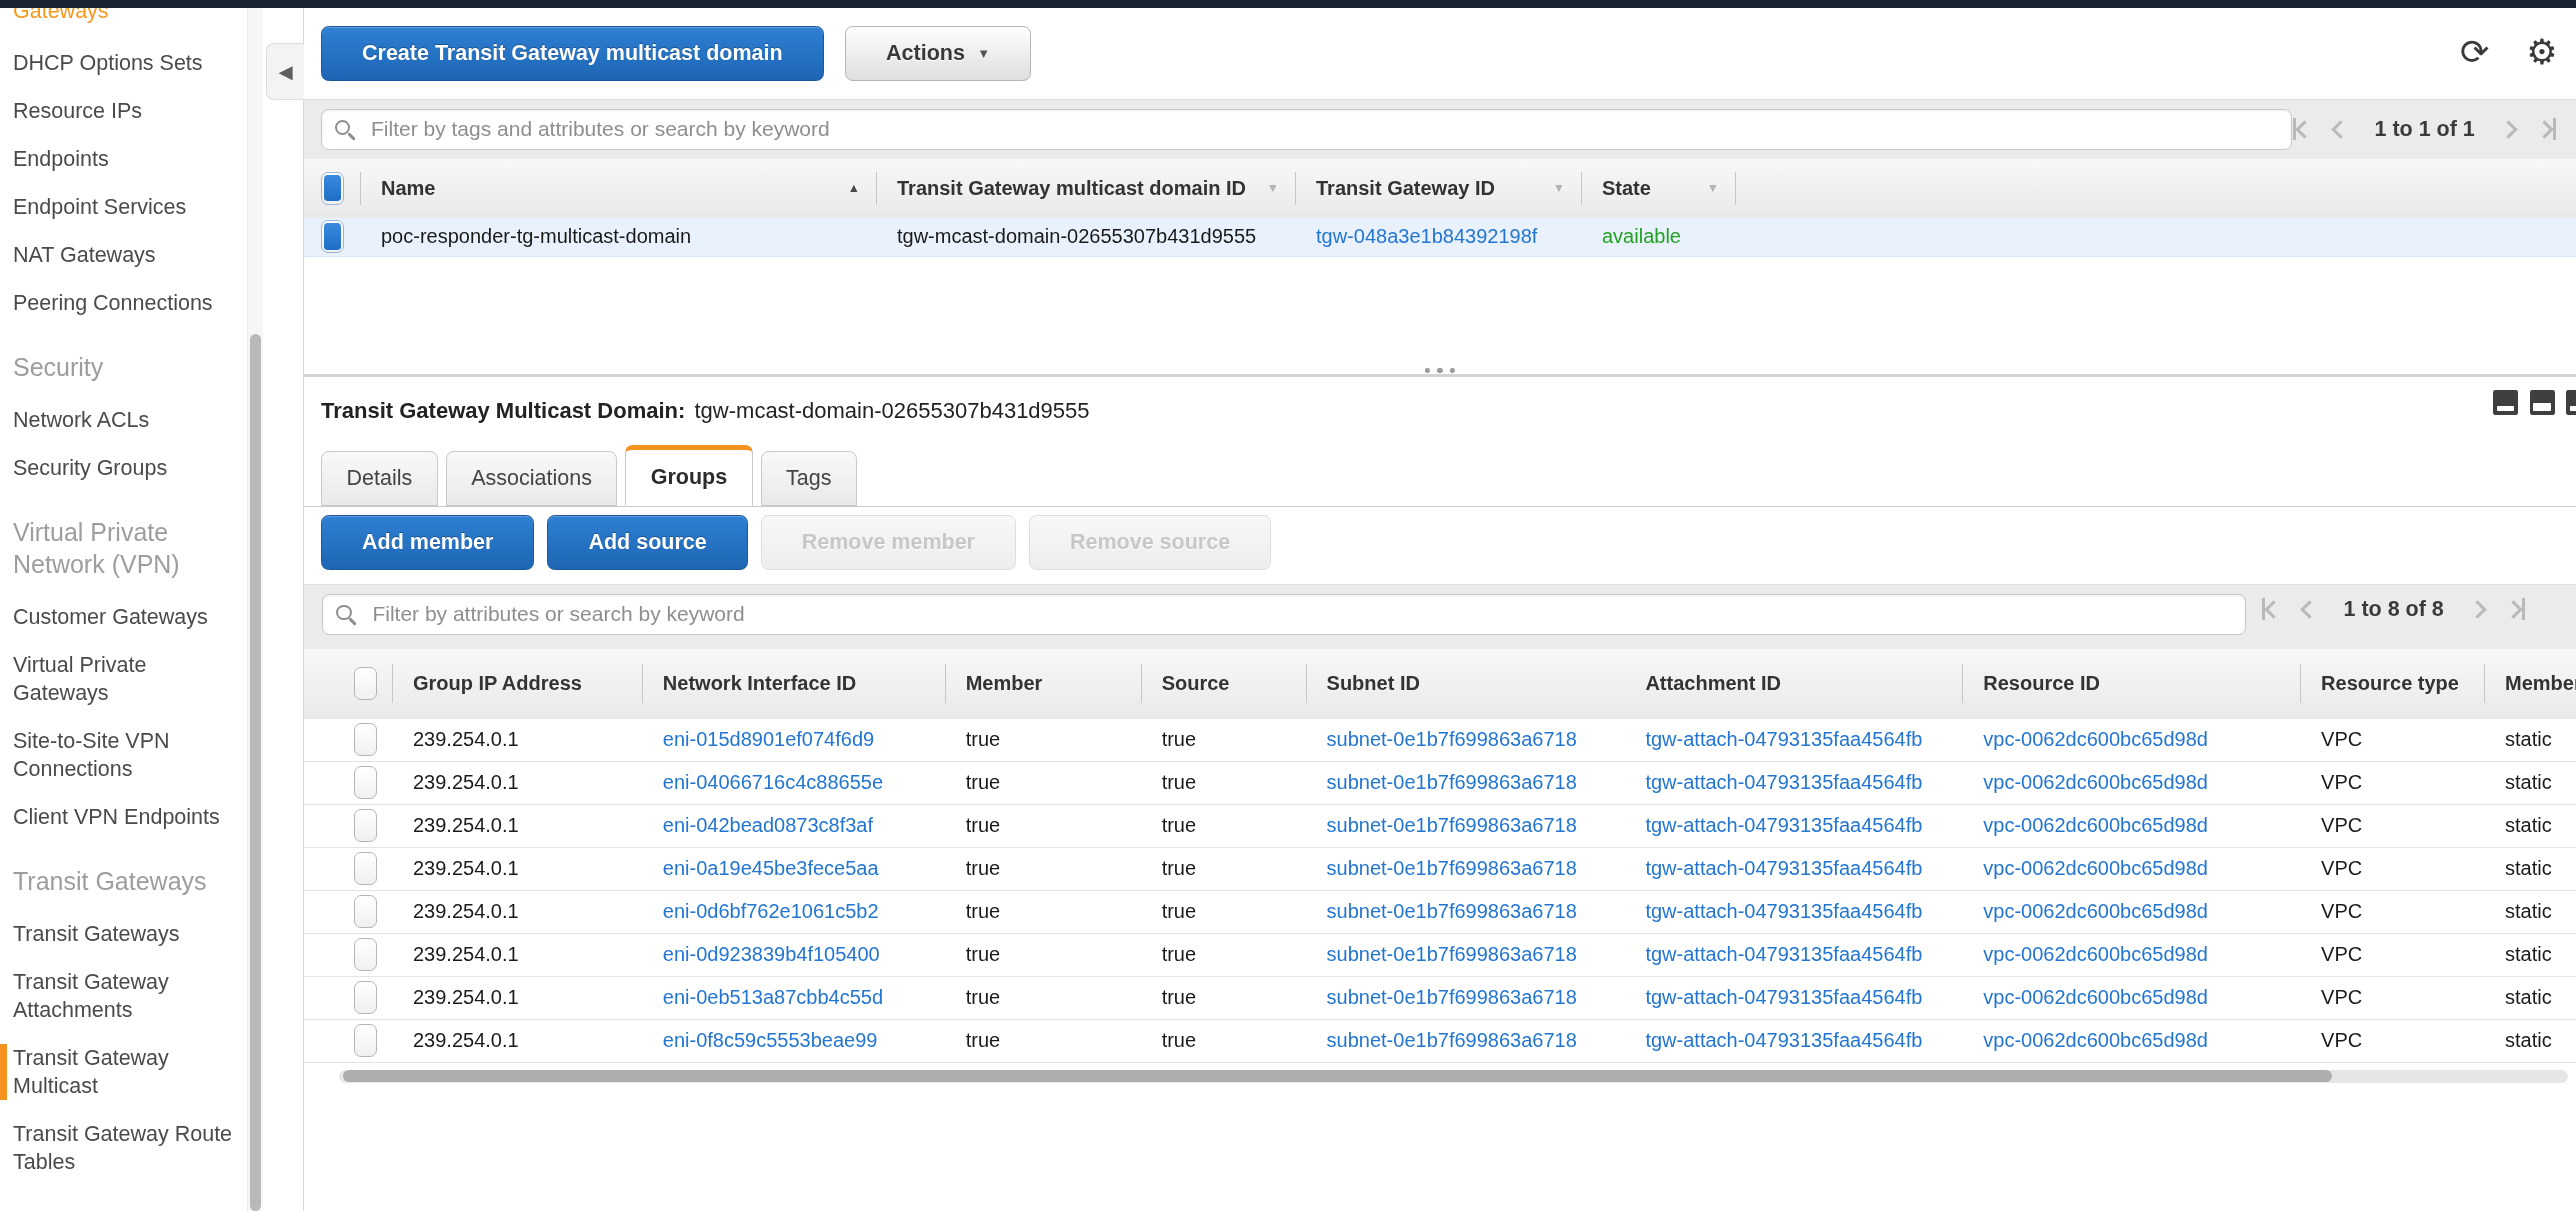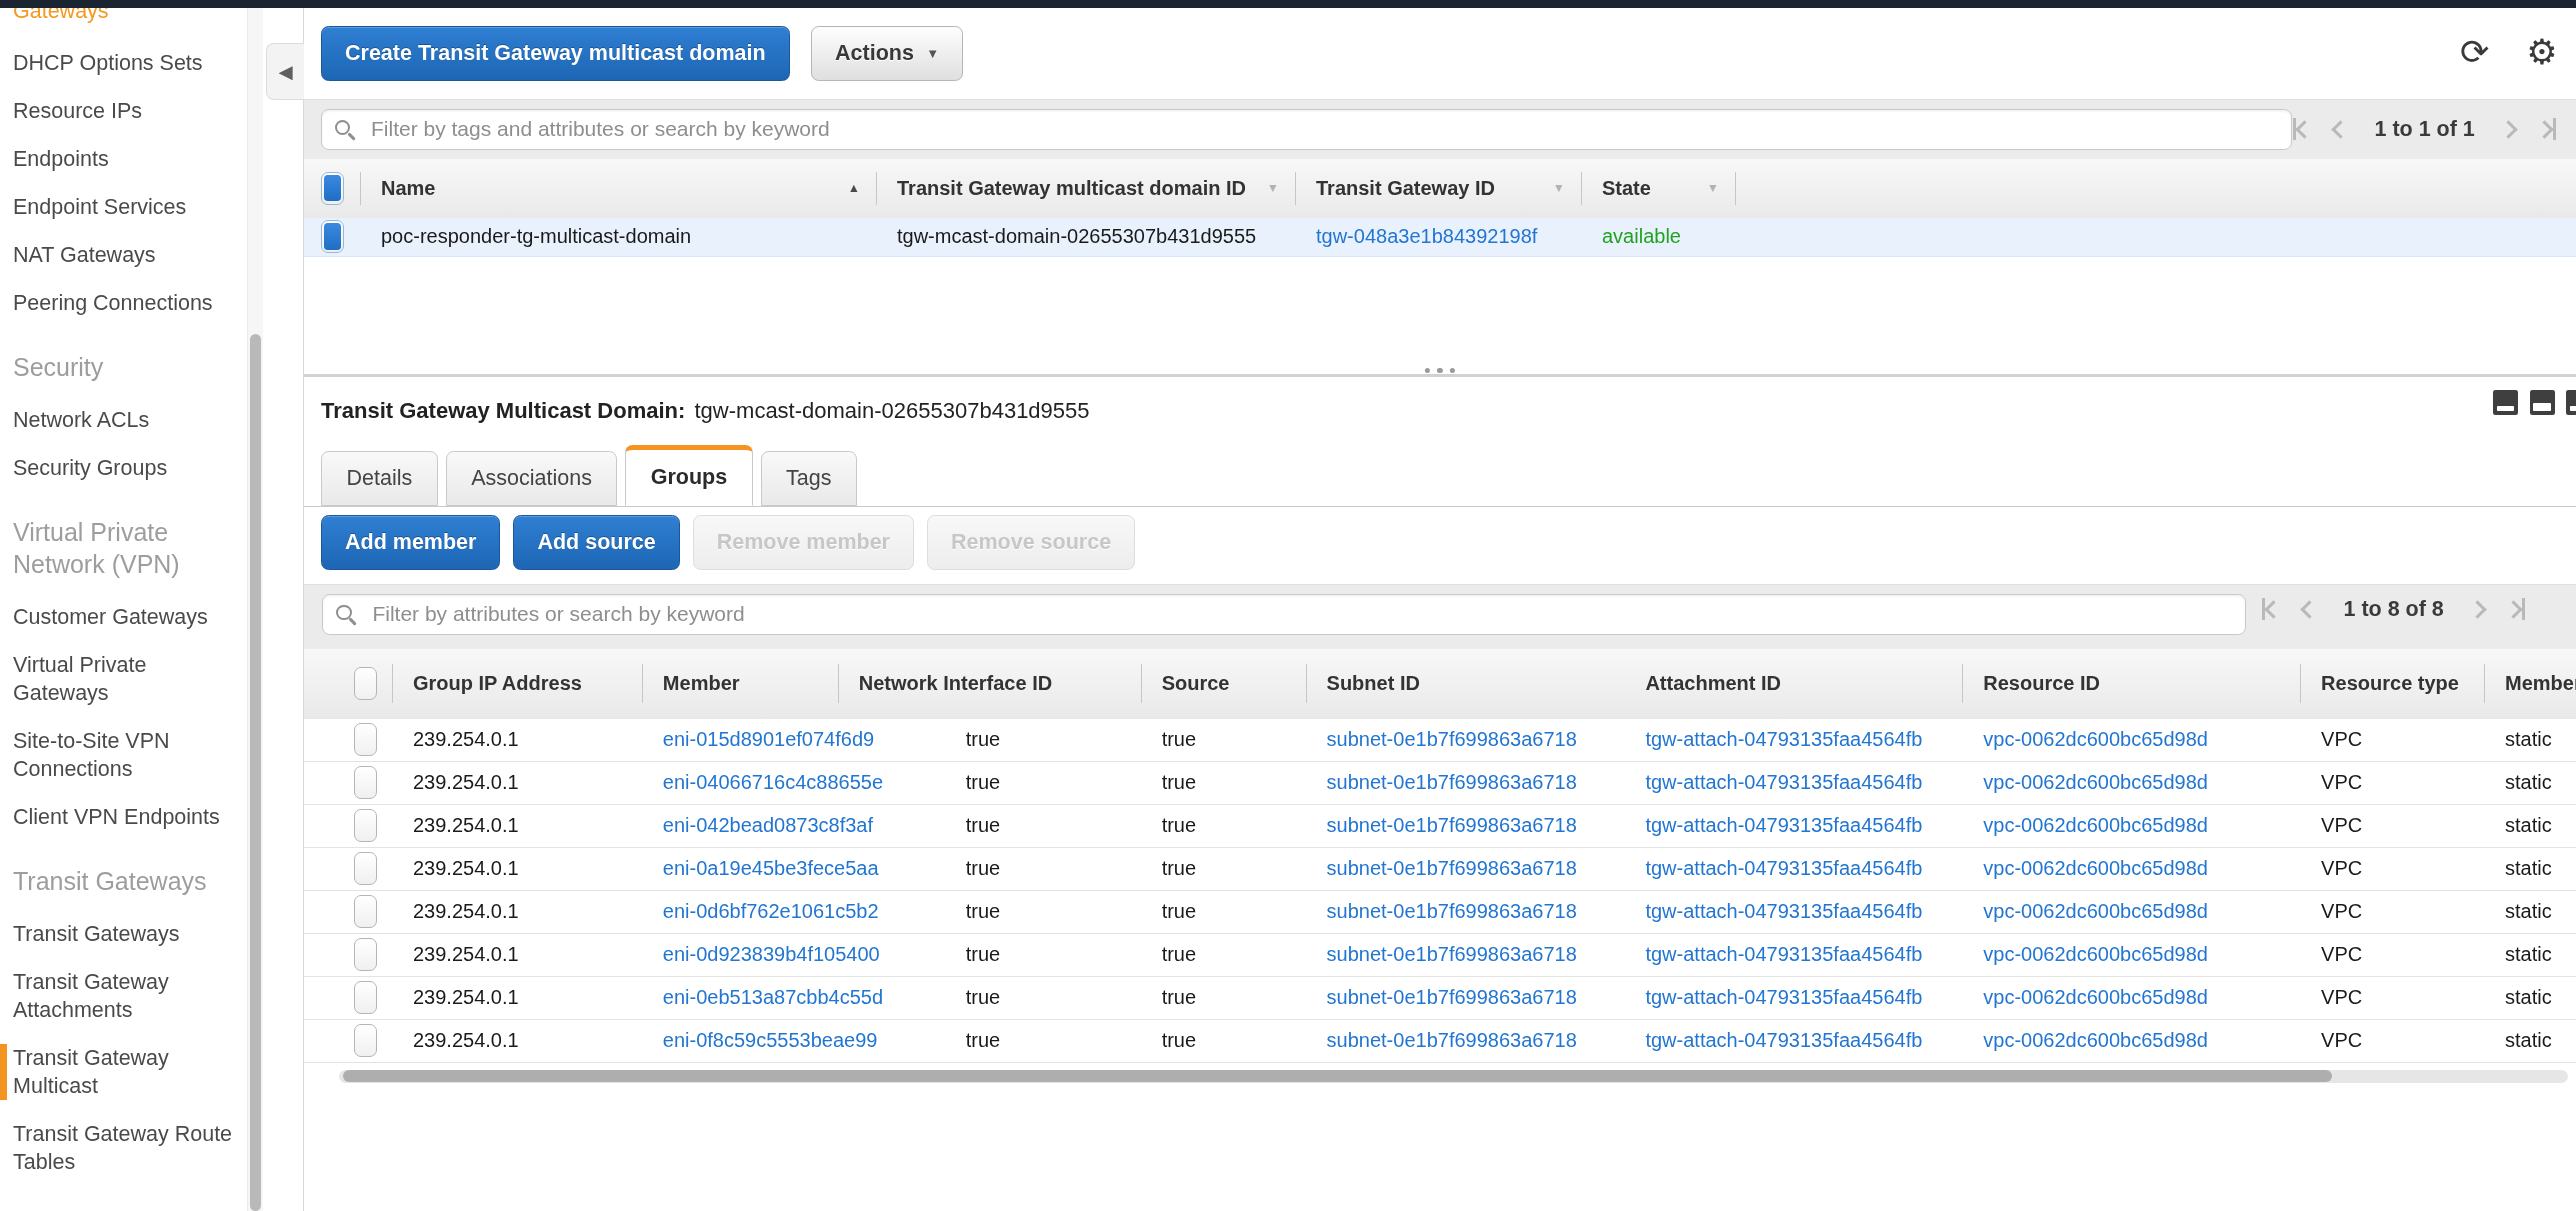--- a/index.html
+++ b/index.html
@@ -26,21 +26,21 @@
 
   .collapse-tab { position: absolute; left: 266px; top: 43px; width: 38px; height: 57px; background: #f3f3f3; border: 0.8px solid #dcdcdc; border-right: none; border-radius: 7.7px 0 0 7.7px; z-index: 5; display: flex; align-items: center; justify-content: center; cursor: pointer; }
   .collapse-tab .arrow { color: #5f5f5f; font-size: 18.4px; }
 
   
   .main { position: absolute; left: 303px; top: 7.7px; right: 0; bottom: 0; background: #fff; border-left: 0.8px solid #d9d9d9; overflow: hidden; }
 
   
   .toolbar { position: absolute; left: 0; top: 0; width: 100%; height: 91px; background: #fff; }
   .toolbar-buttons { position: absolute; left: 17px; top: 18.4px; display: flex; gap: 21.5px; }
-  .btn { display: inline-flex; align-items: center; justify-content: center; height: 55px; padding: 0 23px; border-radius: 7.7px; font-size: 21.5px; font-weight: bold; cursor: pointer; white-space: nowrap; }
+  .btn { display: inline-flex; align-items: center; justify-content: center; height: 55px; padding: 0 40px; border-radius: 7.7px; font-size: 21.5px; font-weight: bold; cursor: pointer; white-space: nowrap; }
   .btn-primary { background: linear-gradient(#2f7fd3, #1d66b4); border: 0.8px solid #1a579c; color: #fff; text-shadow: 0 -0.8px 0 rgba(0,0,0,.3); box-shadow: inset 0 0.8px 0 rgba(255,255,255,.3); }
   .btn-secondary { background: linear-gradient(#fefefe, #dfdfdf); border: 0.8px solid #b5b5b5; color: #383838; text-shadow: 0 0.8px 0 #fff; }
   .btn-secondary .caret { font-size: 13px; color: #555; margin-left: 12.3px; }
   .btn-disabled { background: linear-gradient(#f8f8f8, #ededed); border: 0.8px solid #ddd; color: #c7c7c7; text-shadow: 0 0.8px 0 #fff; cursor: default; }
   .toolbar-icons { position: absolute; right: 18.4px; top: 26px; display: flex; gap: 37px; align-items: center; }
   .tool-icon { font-size: 35px; color: #3a3a3a; cursor: pointer; line-height: 35px; }
 
   
   .filterbar { position: absolute; left: 0; width: 100%; background: #ebebeb; border-top: 0.8px solid #e0e0e0; }
   .filterbar1 { top: 91px; height: 60px; }
@@ -281,26 +281,26 @@
   </div>
 
   <div class="thead thead2" id="groups-head">
       <div style="width: 35px; height: 100%;"></div>
       <div class="th cb-cell" style="width: 54px;">
         <span class="checkbox"></span>
       </div>
       <div class="th" style="width: 250px;">
         <span>Group IP Address</span>
       </div>
+      <div class="th" style="width: 303px;">
+        <span>Network Interface ID</span>
+      </div>
       <div class="th" style="width: 196px;">
         <span>Member</span>
       </div>
-      <div class="th" style="width: 303px;">
-        <span>Network Interface ID</span>
-      </div>
       <div class="th" style="width: 165px;">
         <span>Source</span>
       </div>
       <div class="th" style="width: 319px;">
         <span>Subnet ID</span>
       </div>
       <div class="th" style="width: 338px;">
         <span>Attachment ID</span>
       </div>
       <div class="th" style="width: 338px;">

